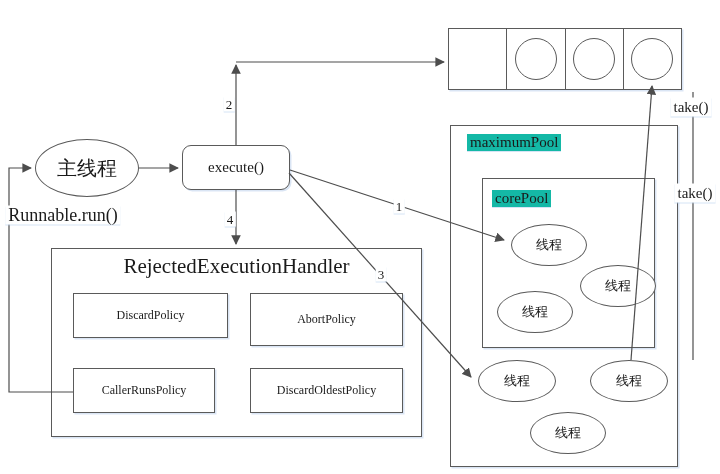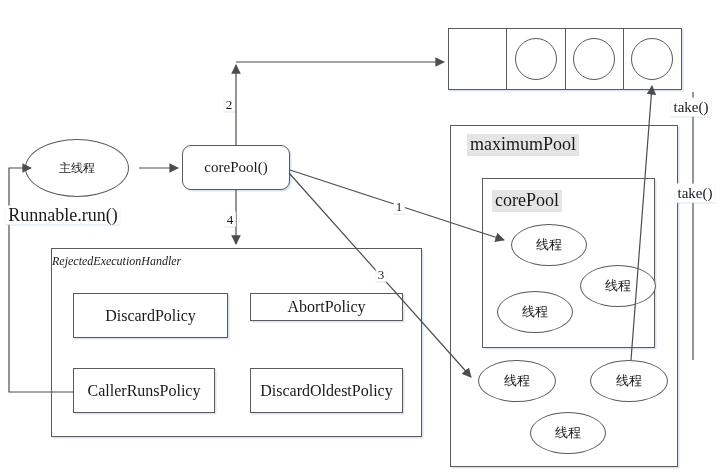--- a/index.html
+++ b/index.html
@@ -21,33 +21,33 @@
     display:flex;align-items:center;justify-content:center;
     font-size:13px;
   }
   .lbl{
     position:absolute;background:#ffffff;padding:0 3px;line-height:19px;
     font-size:15px;white-space:nowrap;transform:translate(-50%,-50%);
     box-shadow:0 1px 0 rgba(178,205,236,.55);z-index:3;
   }
   .num{font-size:13px;line-height:15px;padding:0 2px;}
   .boxtitle{
-    position:absolute;left:0;right:0;top:5px;
-    font-size:12px;z-index:3;font-style:italic;
+    position:absolute;left:0;right:0;top:5px;text-align:center;
+    font-size:21px;z-index:3;
   }
   .cornerlbl{
-    position:absolute;background:#e5e5e5;padding:0 3px;font-size:18px;
+    position:absolute;background:#14b8a6;padding:0 3px;font-size:15px;
     white-space:nowrap;box-shadow:0 1px 0 rgba(178,205,236,.55);z-index:3;
   }
   .queue{display:flex;}
   .qcell{flex:1;border-right:1px solid #5a5a5a;display:flex;align-items:center;justify-content:center;}
   .qcell:last-child{border-right:none;}
   .qcircle{width:40px;height:40px;border:1px solid #5a5a5a;border-radius:50%;background:#ffffff;}
   svg#wires{position:absolute;left:0;top:0;z-index:2;pointer-events:none;}
-  .policy{font-size:16px;}
+  .policy{font-size:12px;}
 </style>
 </head>
 <body>
 
 <div id="stage">
 
   <div class="box queue" style="left:448px;top:28px;width:234px;height:62px;">
     <div class="qcell"></div>
     <div class="qcell">
       <div class="qcircle"></div>
@@ -64,35 +64,35 @@
 
   <div class="box" style="left:482px;top:178px;width:173px;height:170px;"></div>
 
   <div class="box" style="left:51px;top:248px;width:371px;height:189px;">
     <div class="boxtitle">RejectedExecutionHandler</div>
   </div>
 
   <div class="box center policy" style="left:73px;top:293px;width:155px;height:45px;">
     <span>DiscardPolicy</span>
   </div>
-  <div class="box center policy" style="left:250px;top:293px;width:153px;height:28px;">
+  <div class="box center policy" style="left:250px;top:293px;width:153px;height:53px;">
     <span>AbortPolicy</span>
   </div>
   <div class="box center policy" style="left:73px;top:368px;width:142px;height:45px;">
     <span>CallerRunsPolicy</span>
   </div>
   <div class="box center policy" style="left:250px;top:368px;width:153px;height:45px;">
     <span>DiscardOldestPolicy</span>
   </div>
 
   <div class="box rounded center" style="left:182px;top:145px;width:108px;height:45px;font-size:15px;">
-    <span>corePool()</span>
+    <span>execute()</span>
   </div>
 
-  <div class="ellipse" style="left:25px;top:139px;width:104px;height:58px;font-size:12px;">
+  <div class="ellipse" style="left:35px;top:139px;width:104px;height:58px;font-size:20px;">
     <span>主线程</span>
   </div>
 
   <div class="ellipse" style="left:511px;top:224px;width:76px;height:42px;">
     <span>线程</span>
   </div>
   <div class="ellipse" style="left:580px;top:265px;width:76px;height:42px;">
     <span>线程</span>
   </div>
   <div class="ellipse" style="left:497px;top:291px;width:76px;height:42px;">

